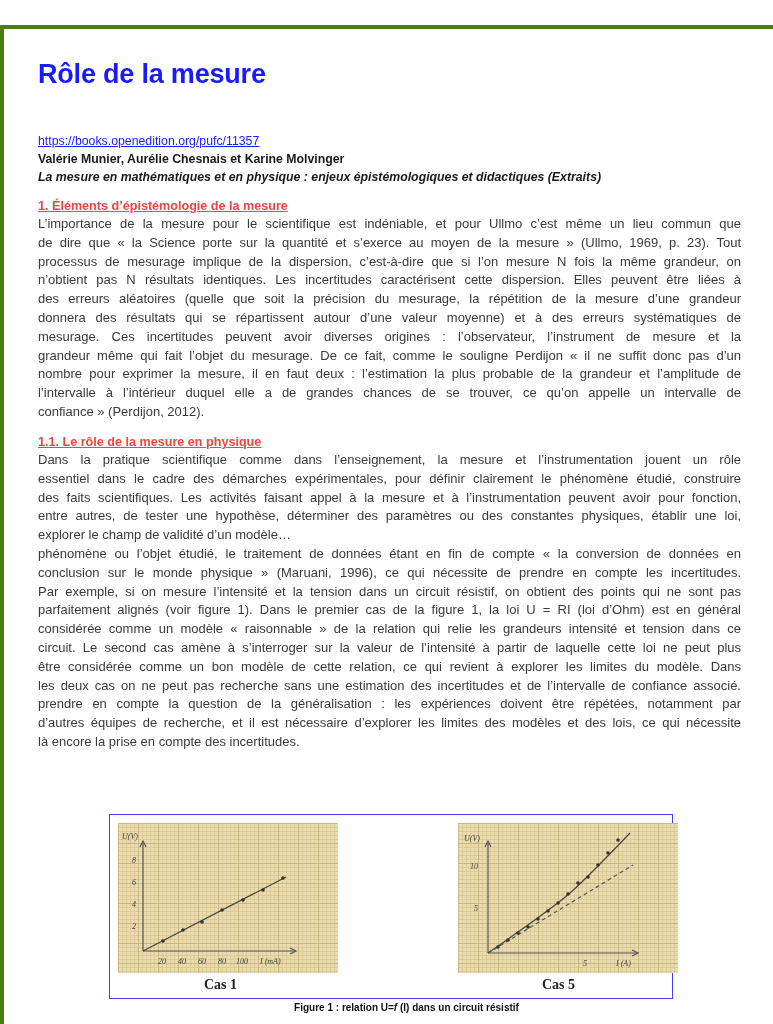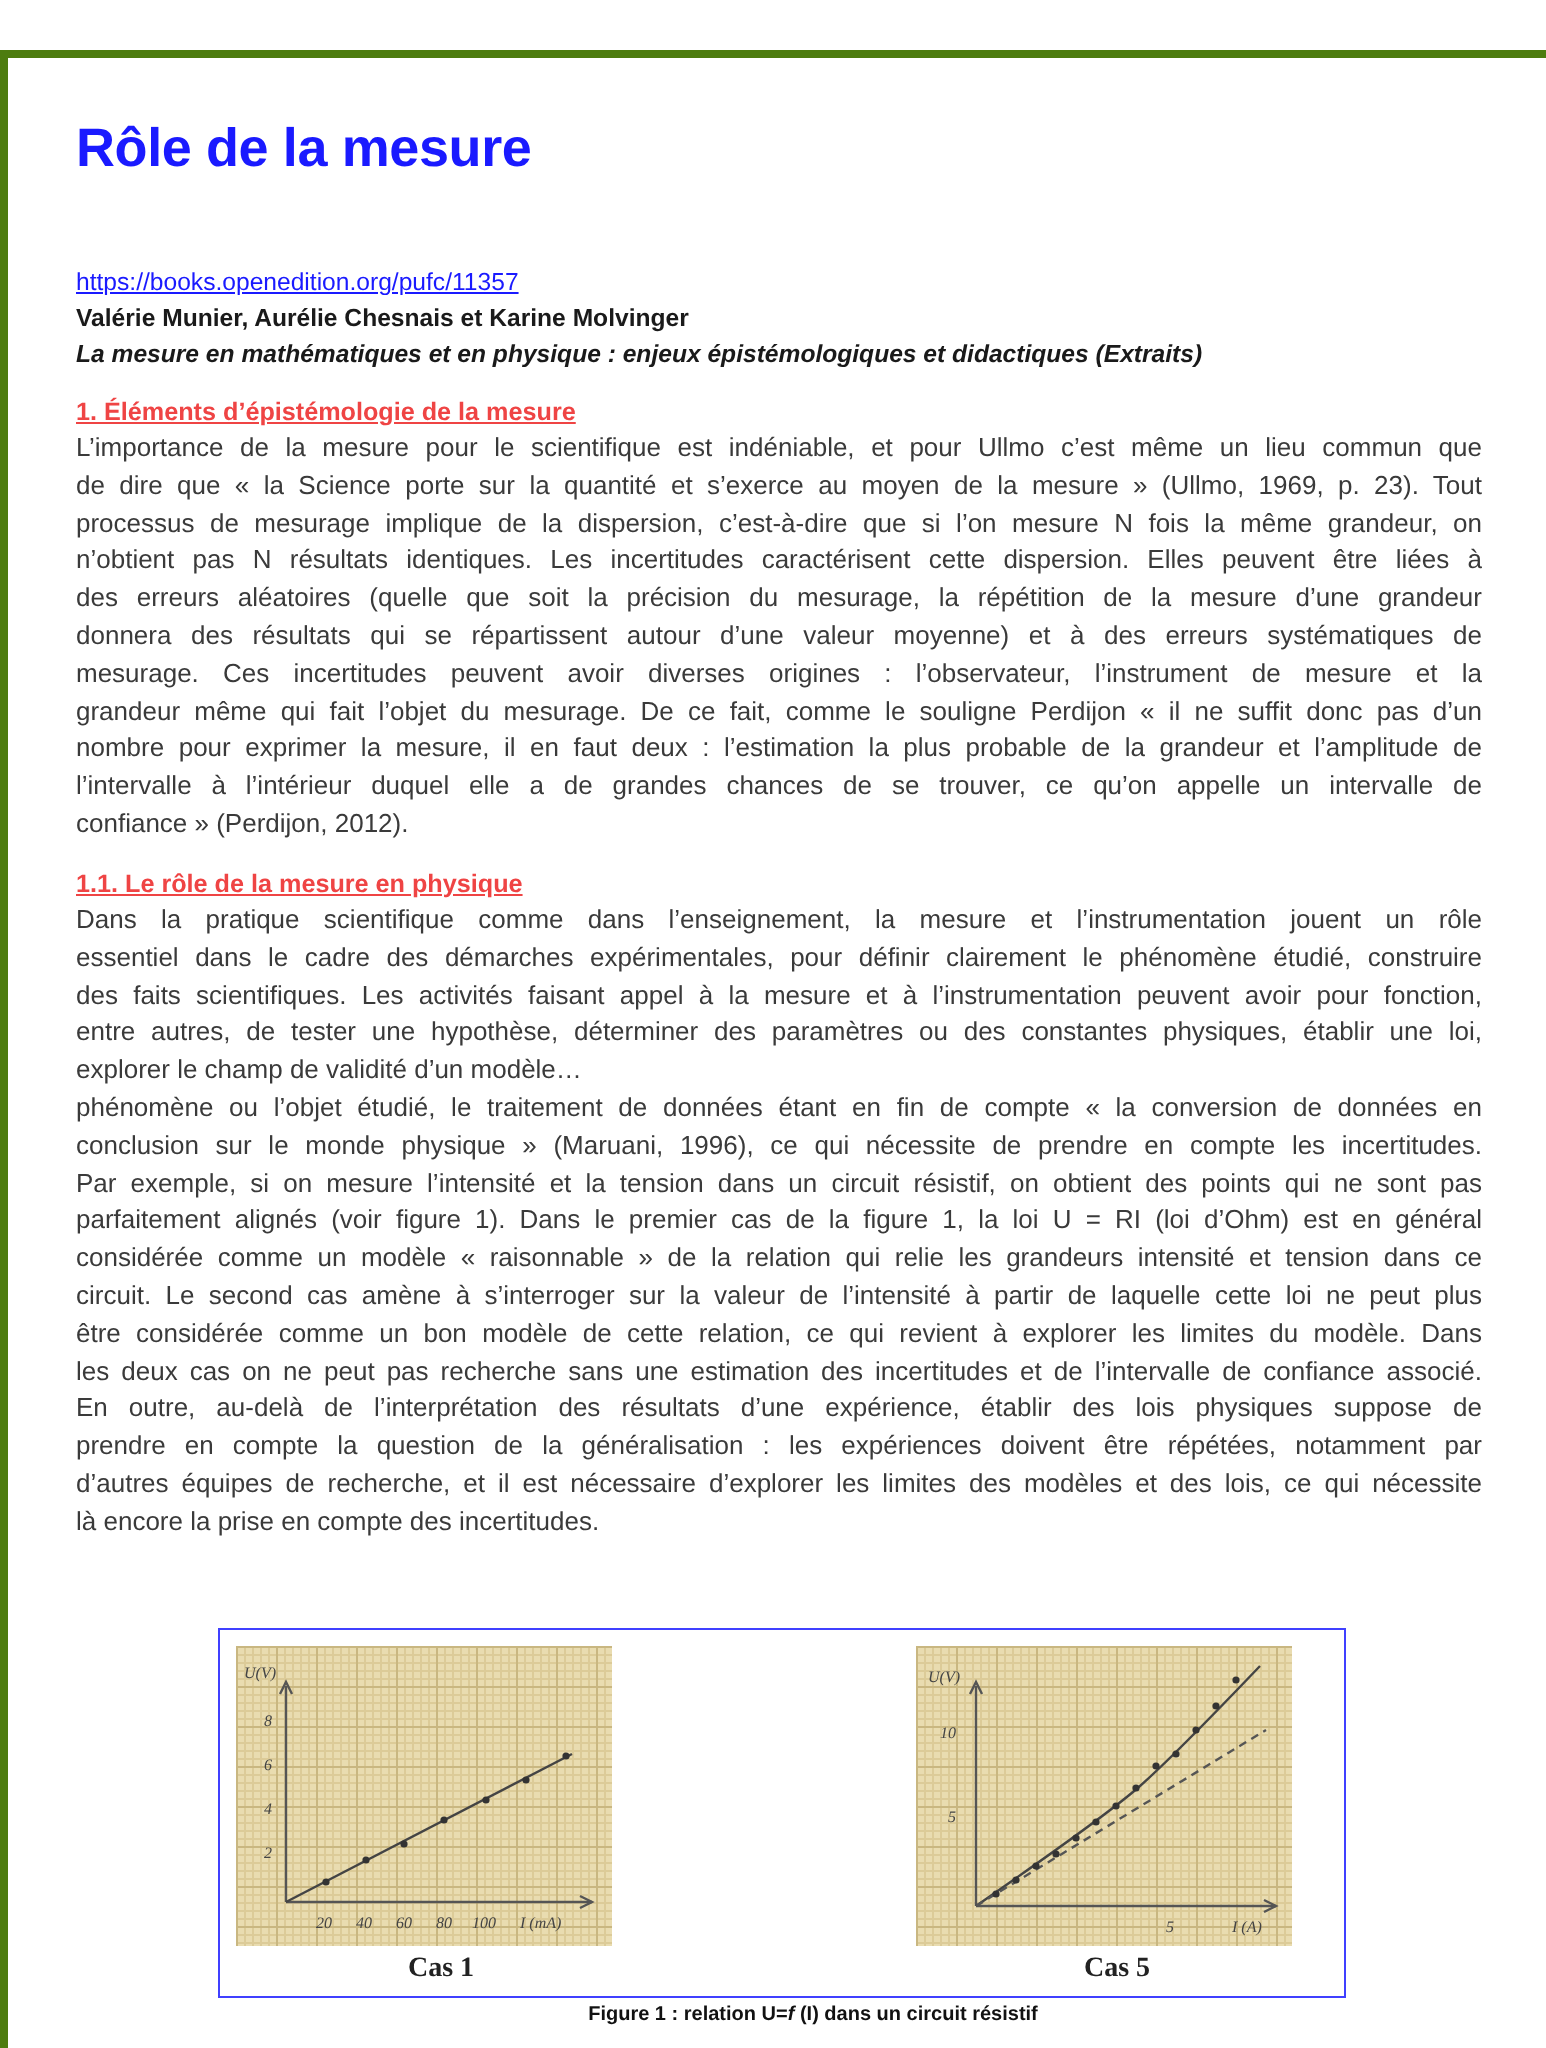--- a/index.html
+++ b/index.html
@@ -41,20 +41,21 @@
   }
   .graph {
     position: absolute; top: 8px; width: 188px; height: 150px;
     background-color: #e9dcb0;
     background-image:
       linear-gradient(#c9b781 1px, transparent 1px),
       linear-gradient(90deg, #c9b781 1px, transparent 1px),
       linear-gradient(#dccb98 1px, transparent 1px),
       linear-gradient(90deg, #dccb98 1px, transparent 1px);
     background-size: 20px 20px, 20px 20px, 4px 4px, 4px 4px;
+    padding-left: 32px;
   }
   .graph svg { position: absolute; left: 0; top: 0; }
   .cas {
     position: absolute; top: 162px;
     font-family: "Liberation Serif", serif; font-size: 14px; font-weight: bold; color: #222;
   }
   .caption {
     position: absolute; left: 16px; width: 773px; top: 973px; text-align: center;
     font-size: 10px; font-weight: bold; color: #111;
   }
@@ -95,21 +96,20 @@
     <span class="ln">entre autres, de tester une hypothèse, déterminer des paramètres ou des constantes physiques, établir une loi,</span>
     <span class="ln last">explorer le champ de validité d’un modèle…</span>
     <span class="ln">phénomène ou l’objet étudié, le traitement de données étant en fin de compte « la conversion de données en</span>
     <span class="ln">conclusion sur le monde physique » (Maruani, 1996), ce qui nécessite de prendre en compte les incertitudes.</span>
     <span class="ln">Par exemple, si on mesure l’intensité et la tension dans un circuit résistif, on obtient des points qui ne sont pas</span>
     <span class="ln">parfaitement alignés (voir figure 1). Dans le premier cas de la figure 1, la loi U = RI (loi d’Ohm) est en général</span>
     <span class="ln">considérée comme un modèle « raisonnable » de la relation qui relie les grandeurs intensité et tension dans ce</span>
     <span class="ln">circuit. Le second cas amène à s’interroger sur la valeur de l’intensité à partir de laquelle cette loi ne peut plus</span>
     <span class="ln">être considérée comme un bon modèle de cette relation, ce qui revient à explorer les limites du modèle. Dans</span>
     <span class="ln">les deux cas on ne peut pas recherche sans une estimation des incertitudes et de l’intervalle de confiance associé.</span>
-    <span class="ln">En outre, au-delà de l’interprétation des résultats d’une expérience, établir des lois physiques suppose de</span>
     <span class="ln">prendre en compte la question de la généralisation : les expériences doivent être répétées, notamment par</span>
     <span class="ln">d’autres équipes de recherche, et il est nécessaire d’explorer les limites des modèles et des lois, ce qui nécessite</span>
     <span class="ln last">là encore la prise en compte des incertitudes.</span>
   </div>
 
   <div class="figure-frame">
 
     <div class="graph" style="left:8px;">
       <svg width="188" height="150" viewBox="0 0 188 150">
         <g stroke="#555" stroke-width="1.2" fill="none">

